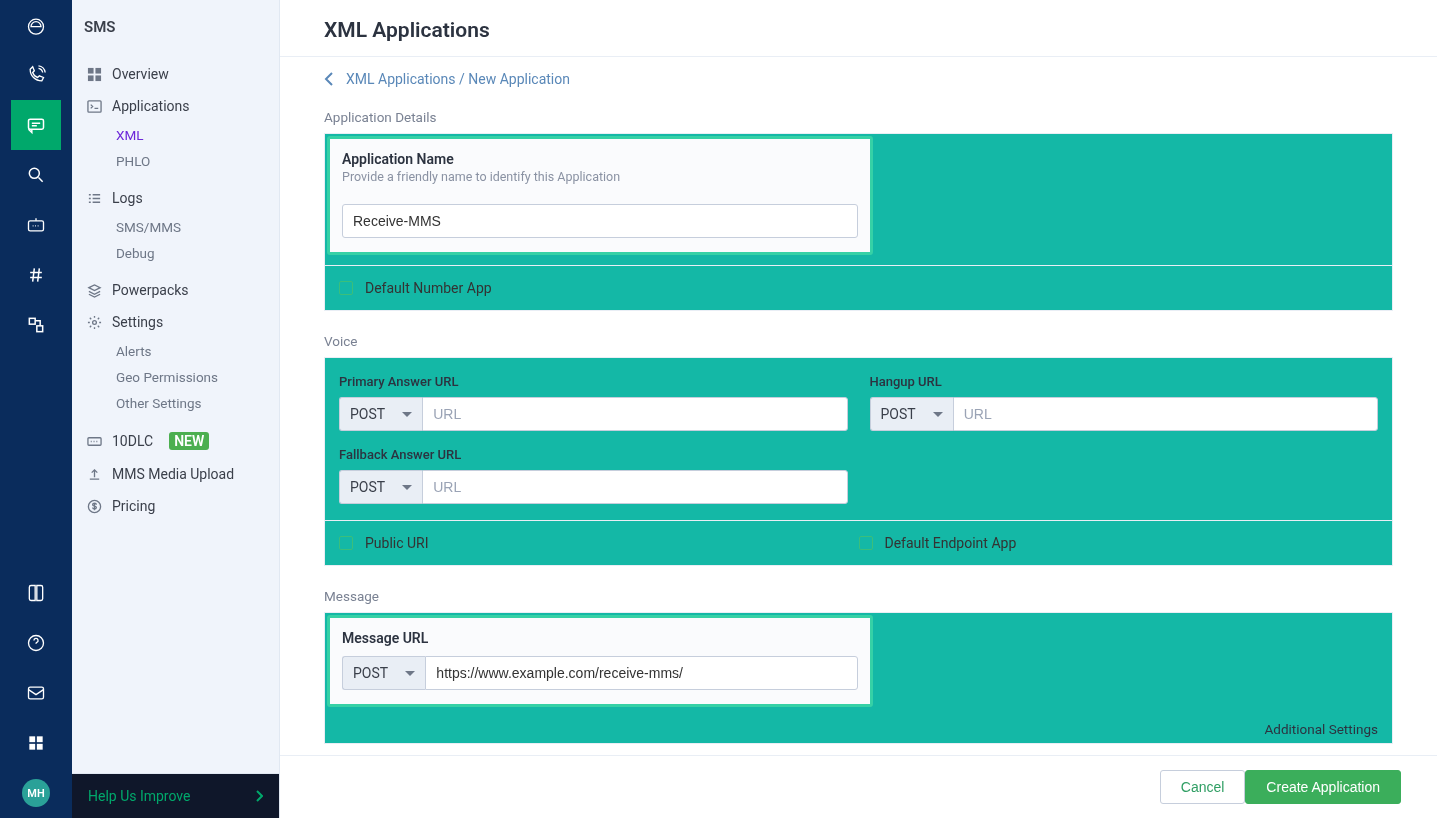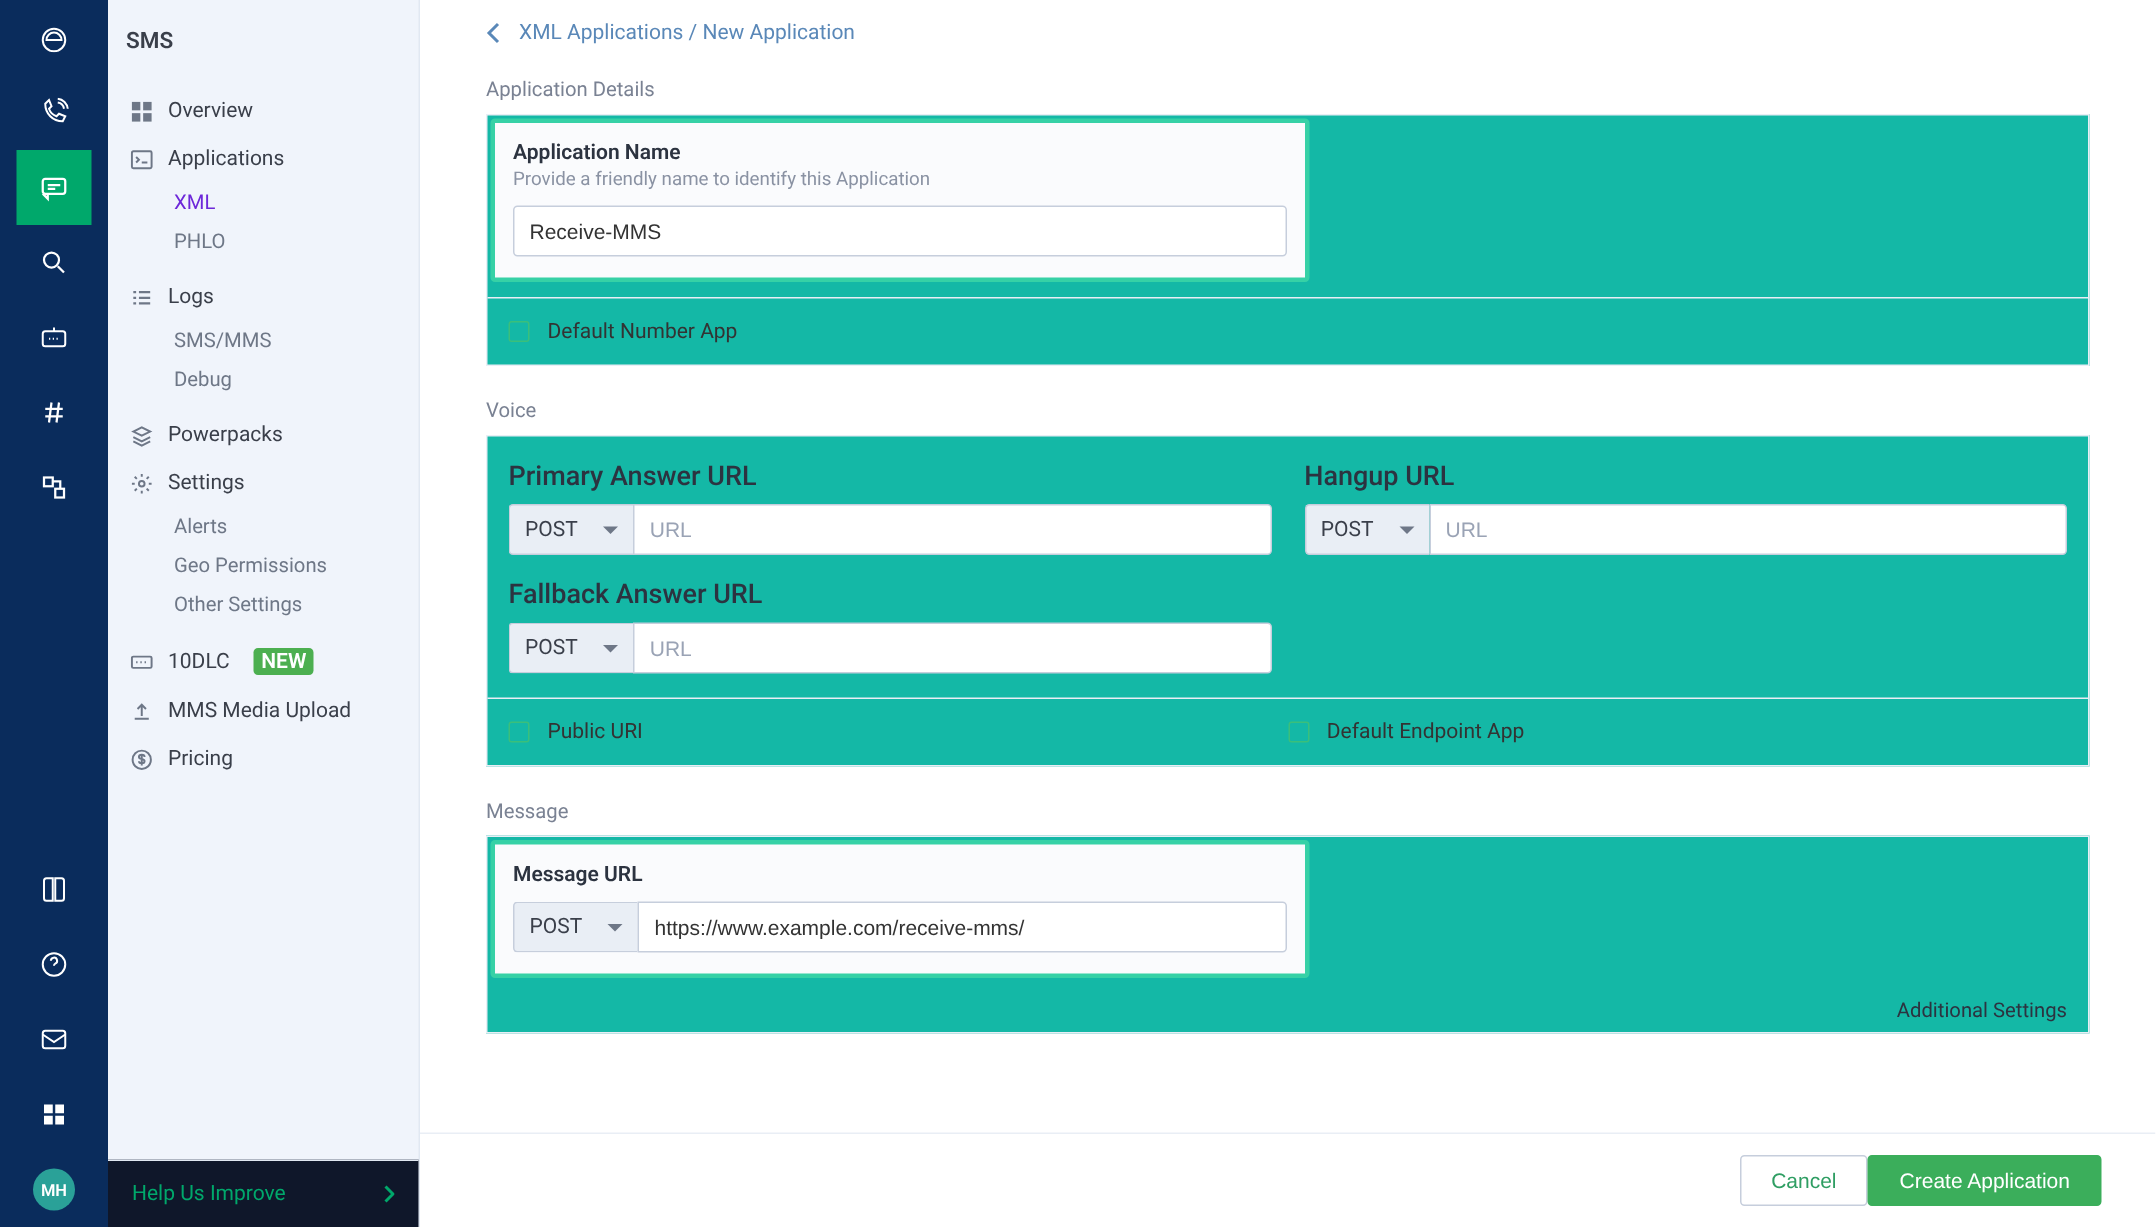--- a/index.html
+++ b/index.html
@@ -172,21 +172,21 @@
   background: #fafbfd;
 }
 .highlight .field-label {
   font-weight: 600;
   color: #2c3340;
   margin-bottom: 2px;
 }
 .highlight .field-help {
   color: #8a92a3;
   font-size: 12.5px;
-  margin-bottom: 10px;
+  margin-bottom: 20px;
 }
 
 input.text-input, .url-input {
   width: 100%;
   height: 34px;
   border: 1px solid #c6cedc;
   border-radius: 3px;
   padding: 0 10px;
   font-size: 14px;
   color: #333;
@@ -217,21 +217,21 @@
   display: grid;
   grid-template-columns: 1fr 1fr;
   gap: 22px;
 }
 .field-block {
   display: flex;
   flex-direction: column;
   gap: 8px;
 }
 .field-block .fb-label {
-  font-size: 18px;
+  font-size: 13px;
   color: #2c3340;
   font-weight: 500;
 }
 .method-url {
   display: flex;
 }
 .method-select {
   width: 96px;
   height: 34px;
   border: 1px solid #c6cedc;
@@ -477,20 +477,23 @@
     <span>Help Us Improve</span>
     <span class="chev">
       <svg width="8" height="12" viewBox="0 0 8 12" fill="none" stroke="currentColor" stroke-width="2">
           <path d="M2 1l5 5-5 5"></path>
         </svg>
     </span>
   </div>
 </div>
 
 <div class="main">
+  <div class="main-header">
+    <h1>XML Applications</h1>
+  </div>
   <div class="breadcrumb">
     <span class="bc-back">
       <svg width="10" height="14" viewBox="0 0 10 14" fill="none" stroke="currentColor" stroke-width="2">
           <path d="M8 1L2 7l6 6"></path>
         </svg>
     </span>
     <span>XML Applications / New Application</span>
   </div>
 
   <div class="content">

